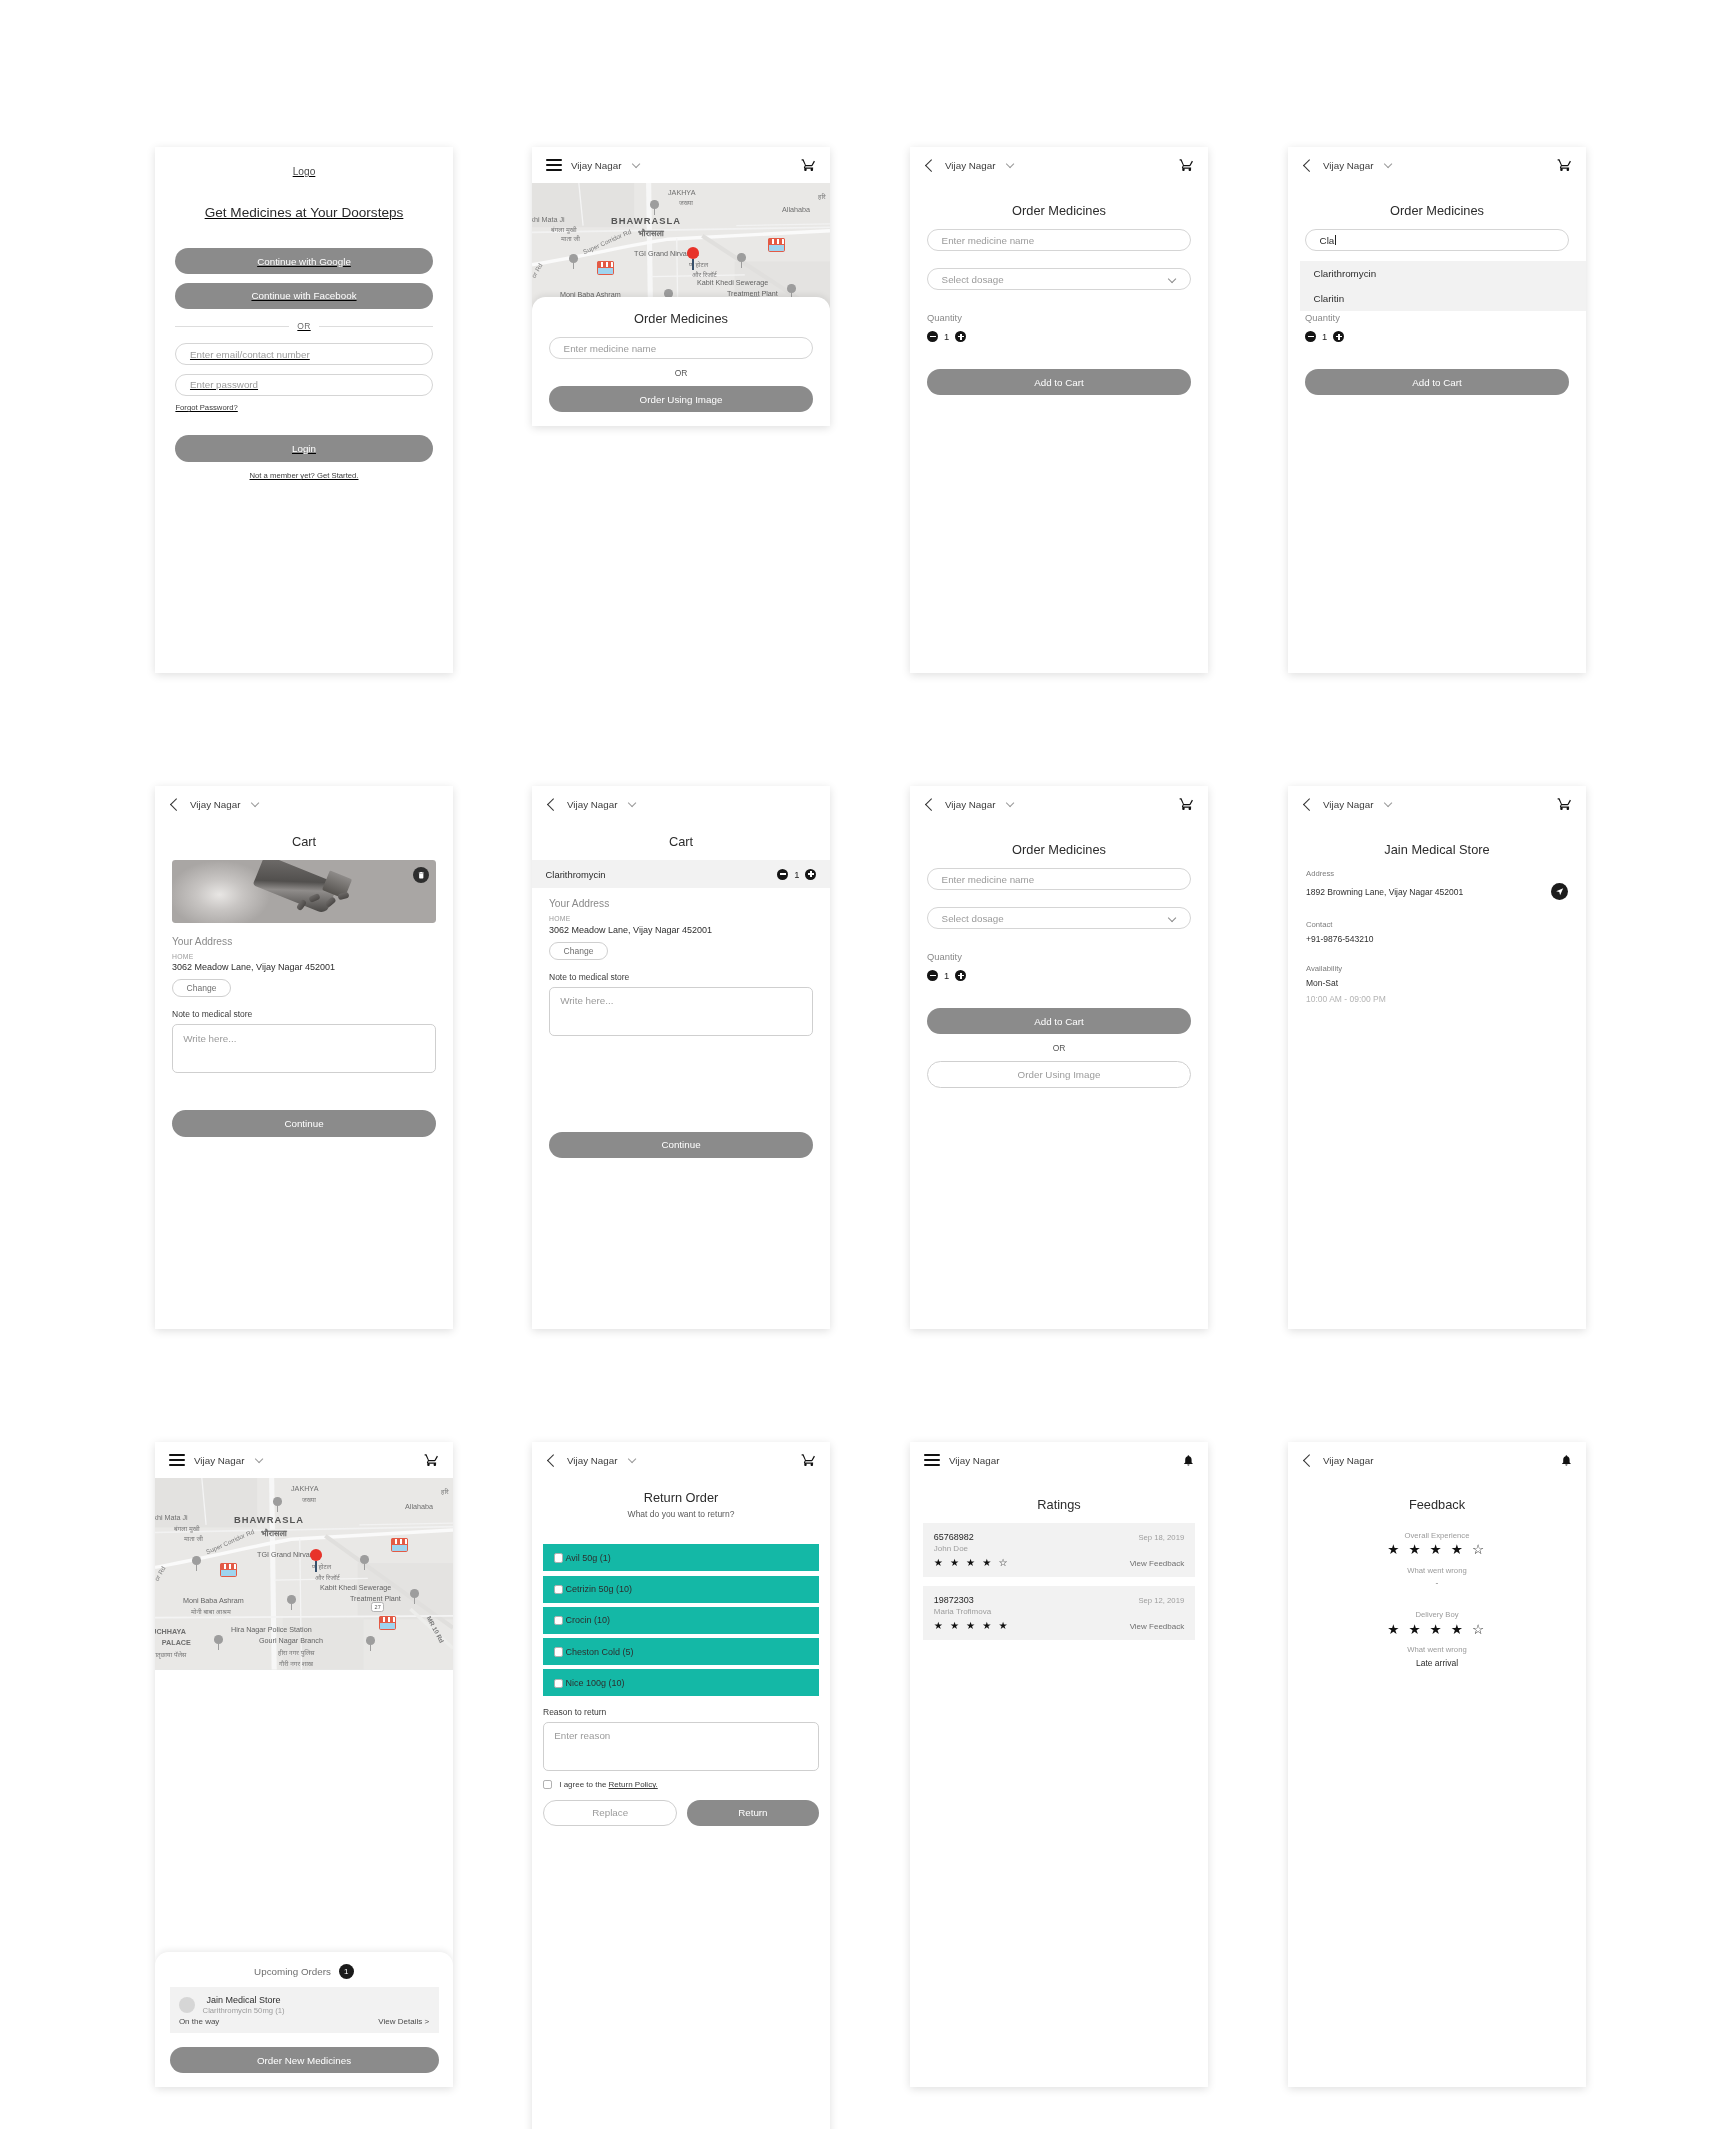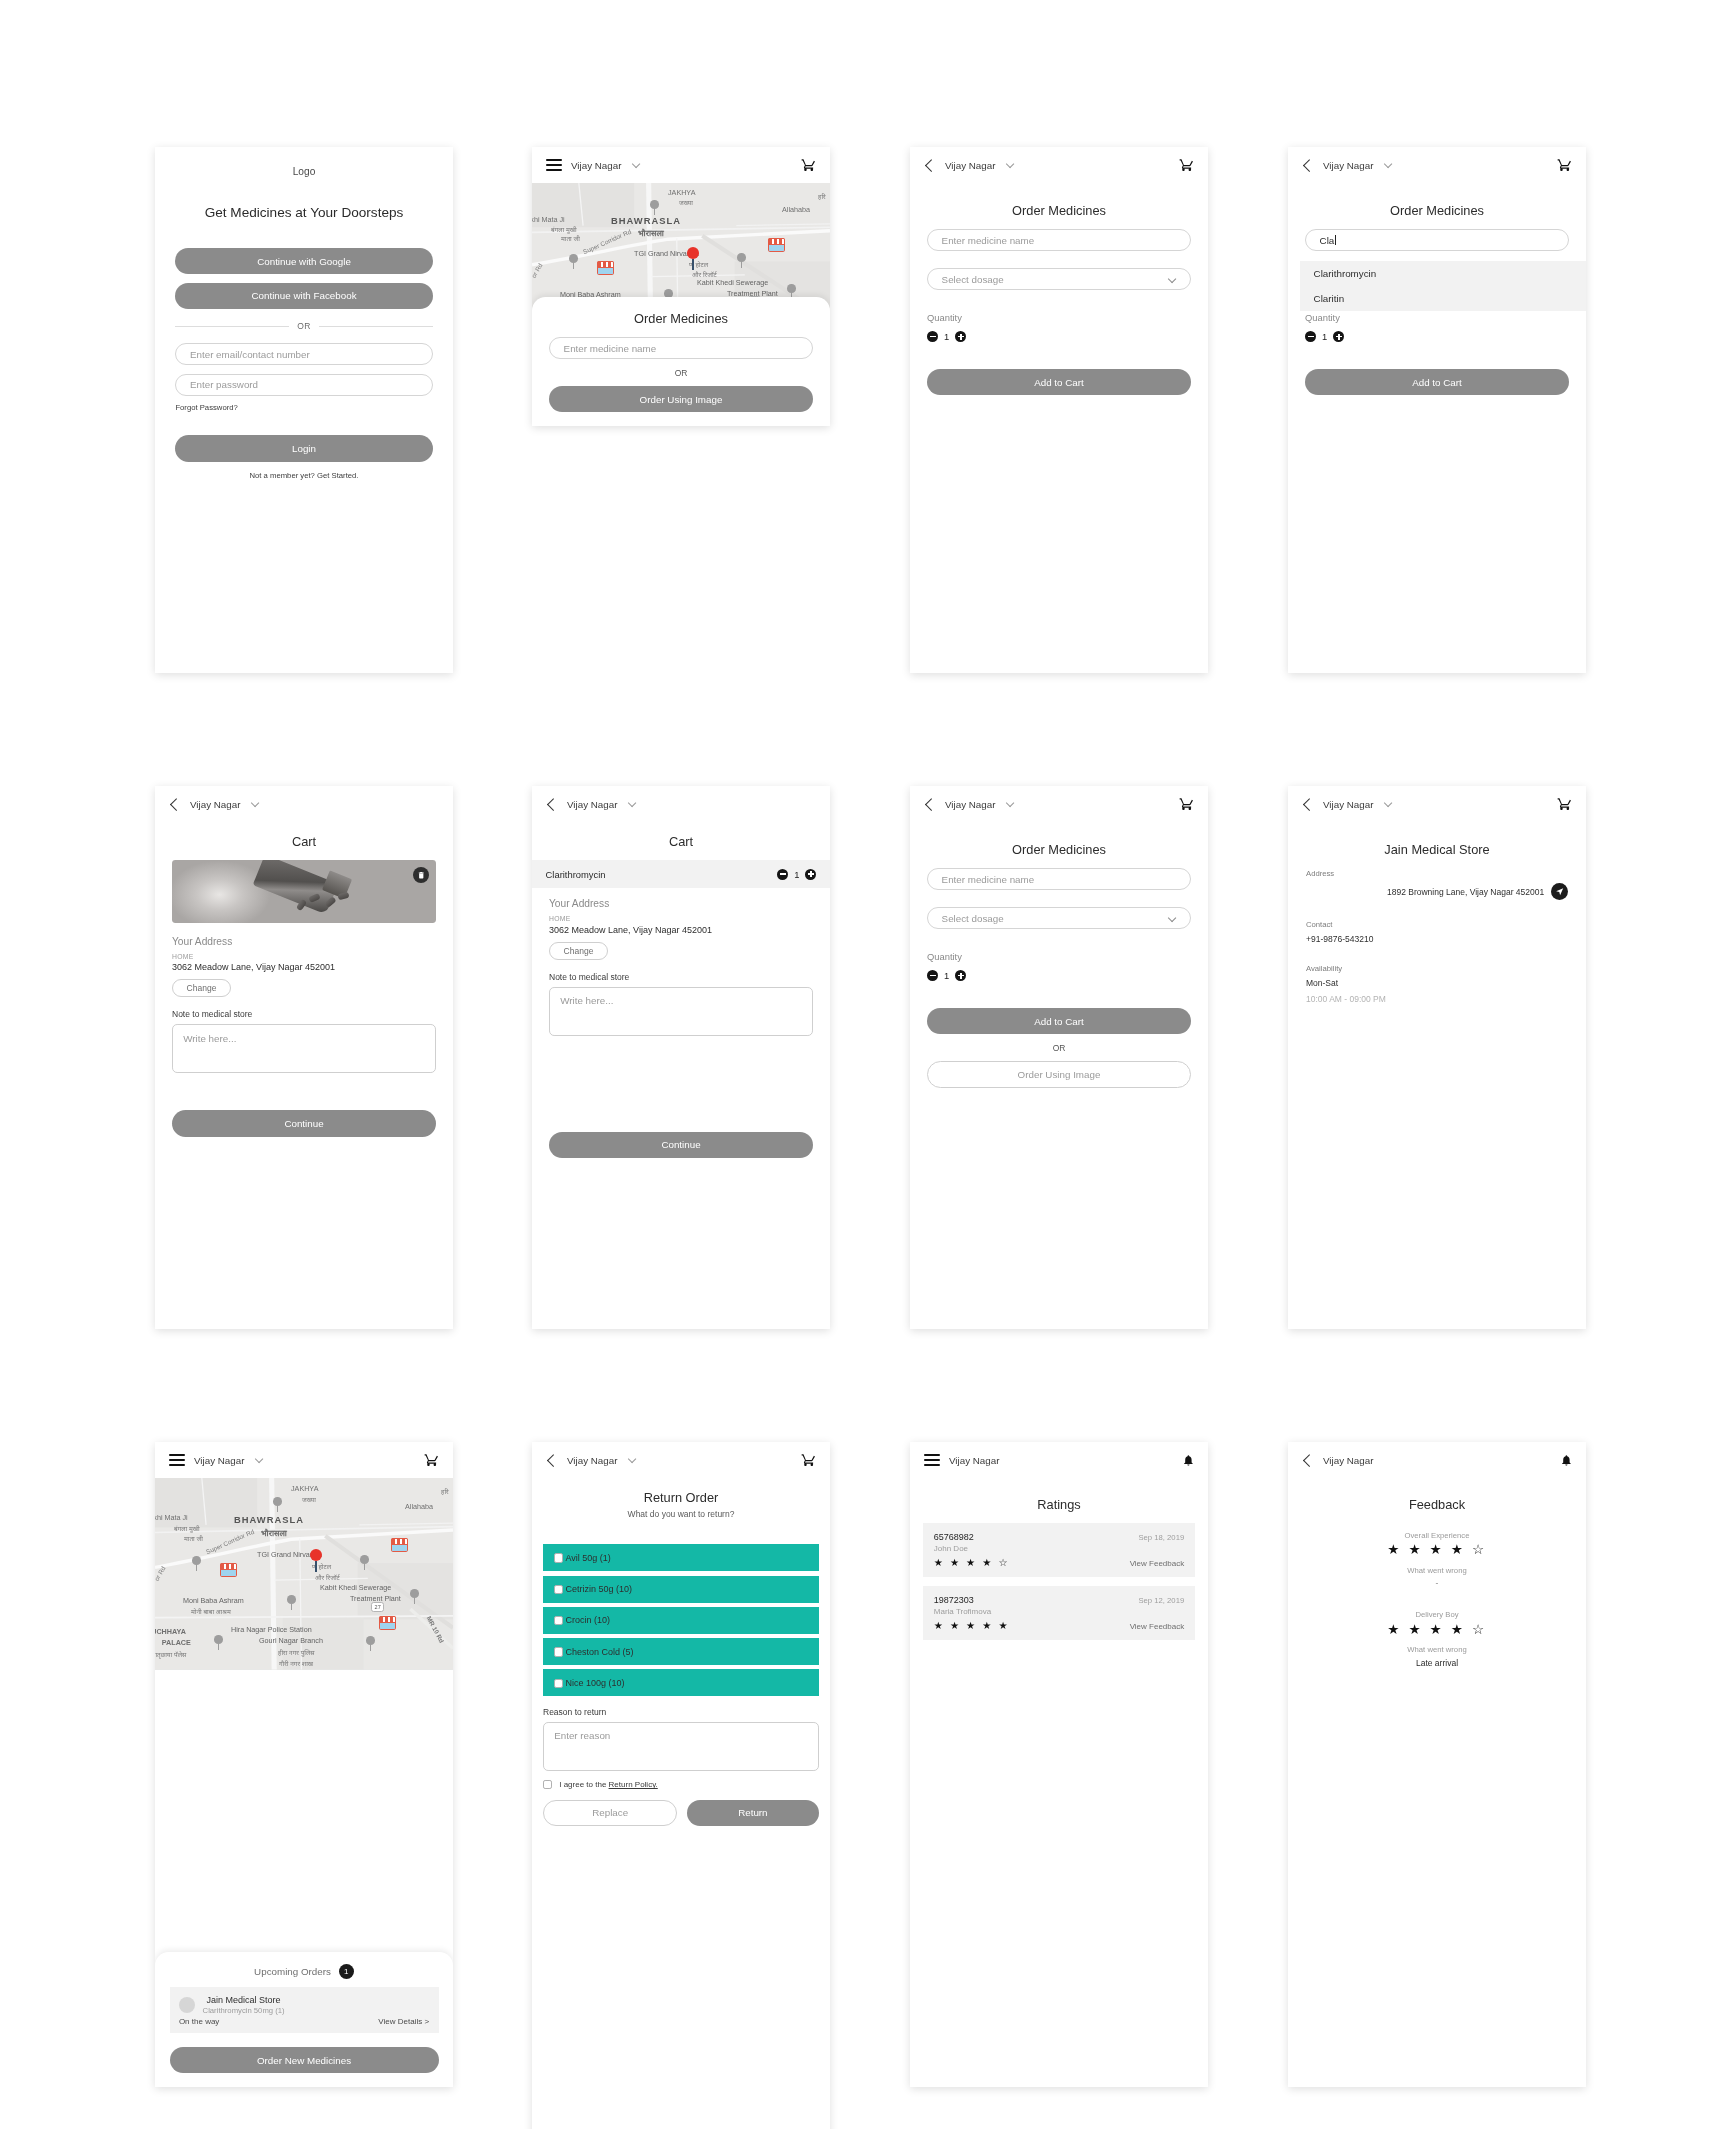--- a/index.html
+++ b/index.html
@@ -184,21 +184,21 @@
   .fb-val { font-size:8.5px; color:#2b2b2b; margin-top:2.6px; }
   .fb-val.dash { color:#8e8e8e; }
 
   .link-small { font-size:7.7px; color:#3c3c3c; }
   .center { text-align:center; }
 </style>
 </head>
 <body>
 
 <div class="screen" id="s1" style="left:155px; top:147px; height:526px;">
-  <div style="padding:19px 20.4px 0;">
+  <div style="padding:19px 20.4px 0;text-decoration:underline;">
     <div class="center" style="font-size:10.2px;color:#4a4a4a;">Logo</div>
     <div class="center" style="font-size:13.6px;color:#2b2b2b;line-height:1.45;margin-top:25.6px;">Get Medicines at Your Doorsteps</div>
     <div class="btn btn-filled" style="margin-top:25.6px;">Continue with Google</div>
     <div class="btn btn-filled" style="margin-top:8.5px;">Continue with Facebook</div>
     <div class="or-row">
       <span class="ln"></span>
       <span class="tx">OR</span>
       <span class="ln"></span>
     </div>
     <div class="pill-input">Enter email/contact number</div>
@@ -485,21 +485,21 @@
     <div class="tb-right">
       <svg width="15.3" height="15.3" viewBox="0 0 24 24" fill="#111">
           <path d="M7 18c-1.1 0-2 .9-2 2s.9 2 2 2 2-.9 2-2-.9-2-2-2zm10 0c-1.1 0-2 .9-2 2s.9 2 2 2 2-.9 2-2-.9-2-2-2zM7.2 14.6h9.3c.8 0 1.4-.4 1.8-1.1l3.6-6.5-1.7-1-3.6 6.6H7.6L3.9 3.5H1v2h1.6l3.6 7.6-1.4 2.5c-.7 1.3.2 2.9 1.8 2.9H19v-2H6.6c-.2 0-.3-.2-.2-.4l.8-1.5z"></path>
         </svg>
     </div>
   </div>
   <div class="pagetitle" style="margin-top:20.4px;">Jain Medical Store</div>
   <div style="padding:0 18px;">
     <div class="sd-label" style="margin-top:12px;">Address</div>
     <div style="display:flex;align-items:center;gap:6.8px;">
-      <div class="sd-value" style="flex:1;text-align:right;">1892 Browning Lane, Vijay Nagar 452001</div>
+      <div class="sd-value" style="flex:1;">1892 Browning Lane, Vijay Nagar 452001</div>
       <div class="navcirc">
         <svg width="9.4" height="9.4" viewBox="0 0 24 24" fill="#fff">
             <path d="M3 11l18-8-8 18-2-8-8-2z"></path>
           </svg>
       </div>
     </div>
     <div class="sd-label" style="margin-top:19.6px;">Contact</div>
     <div class="sd-value">+91-9876-543210</div>
     <div class="sd-label" style="margin-top:19.6px;">Availability</div>
     <div class="sd-value">Mon-Sat</div>

